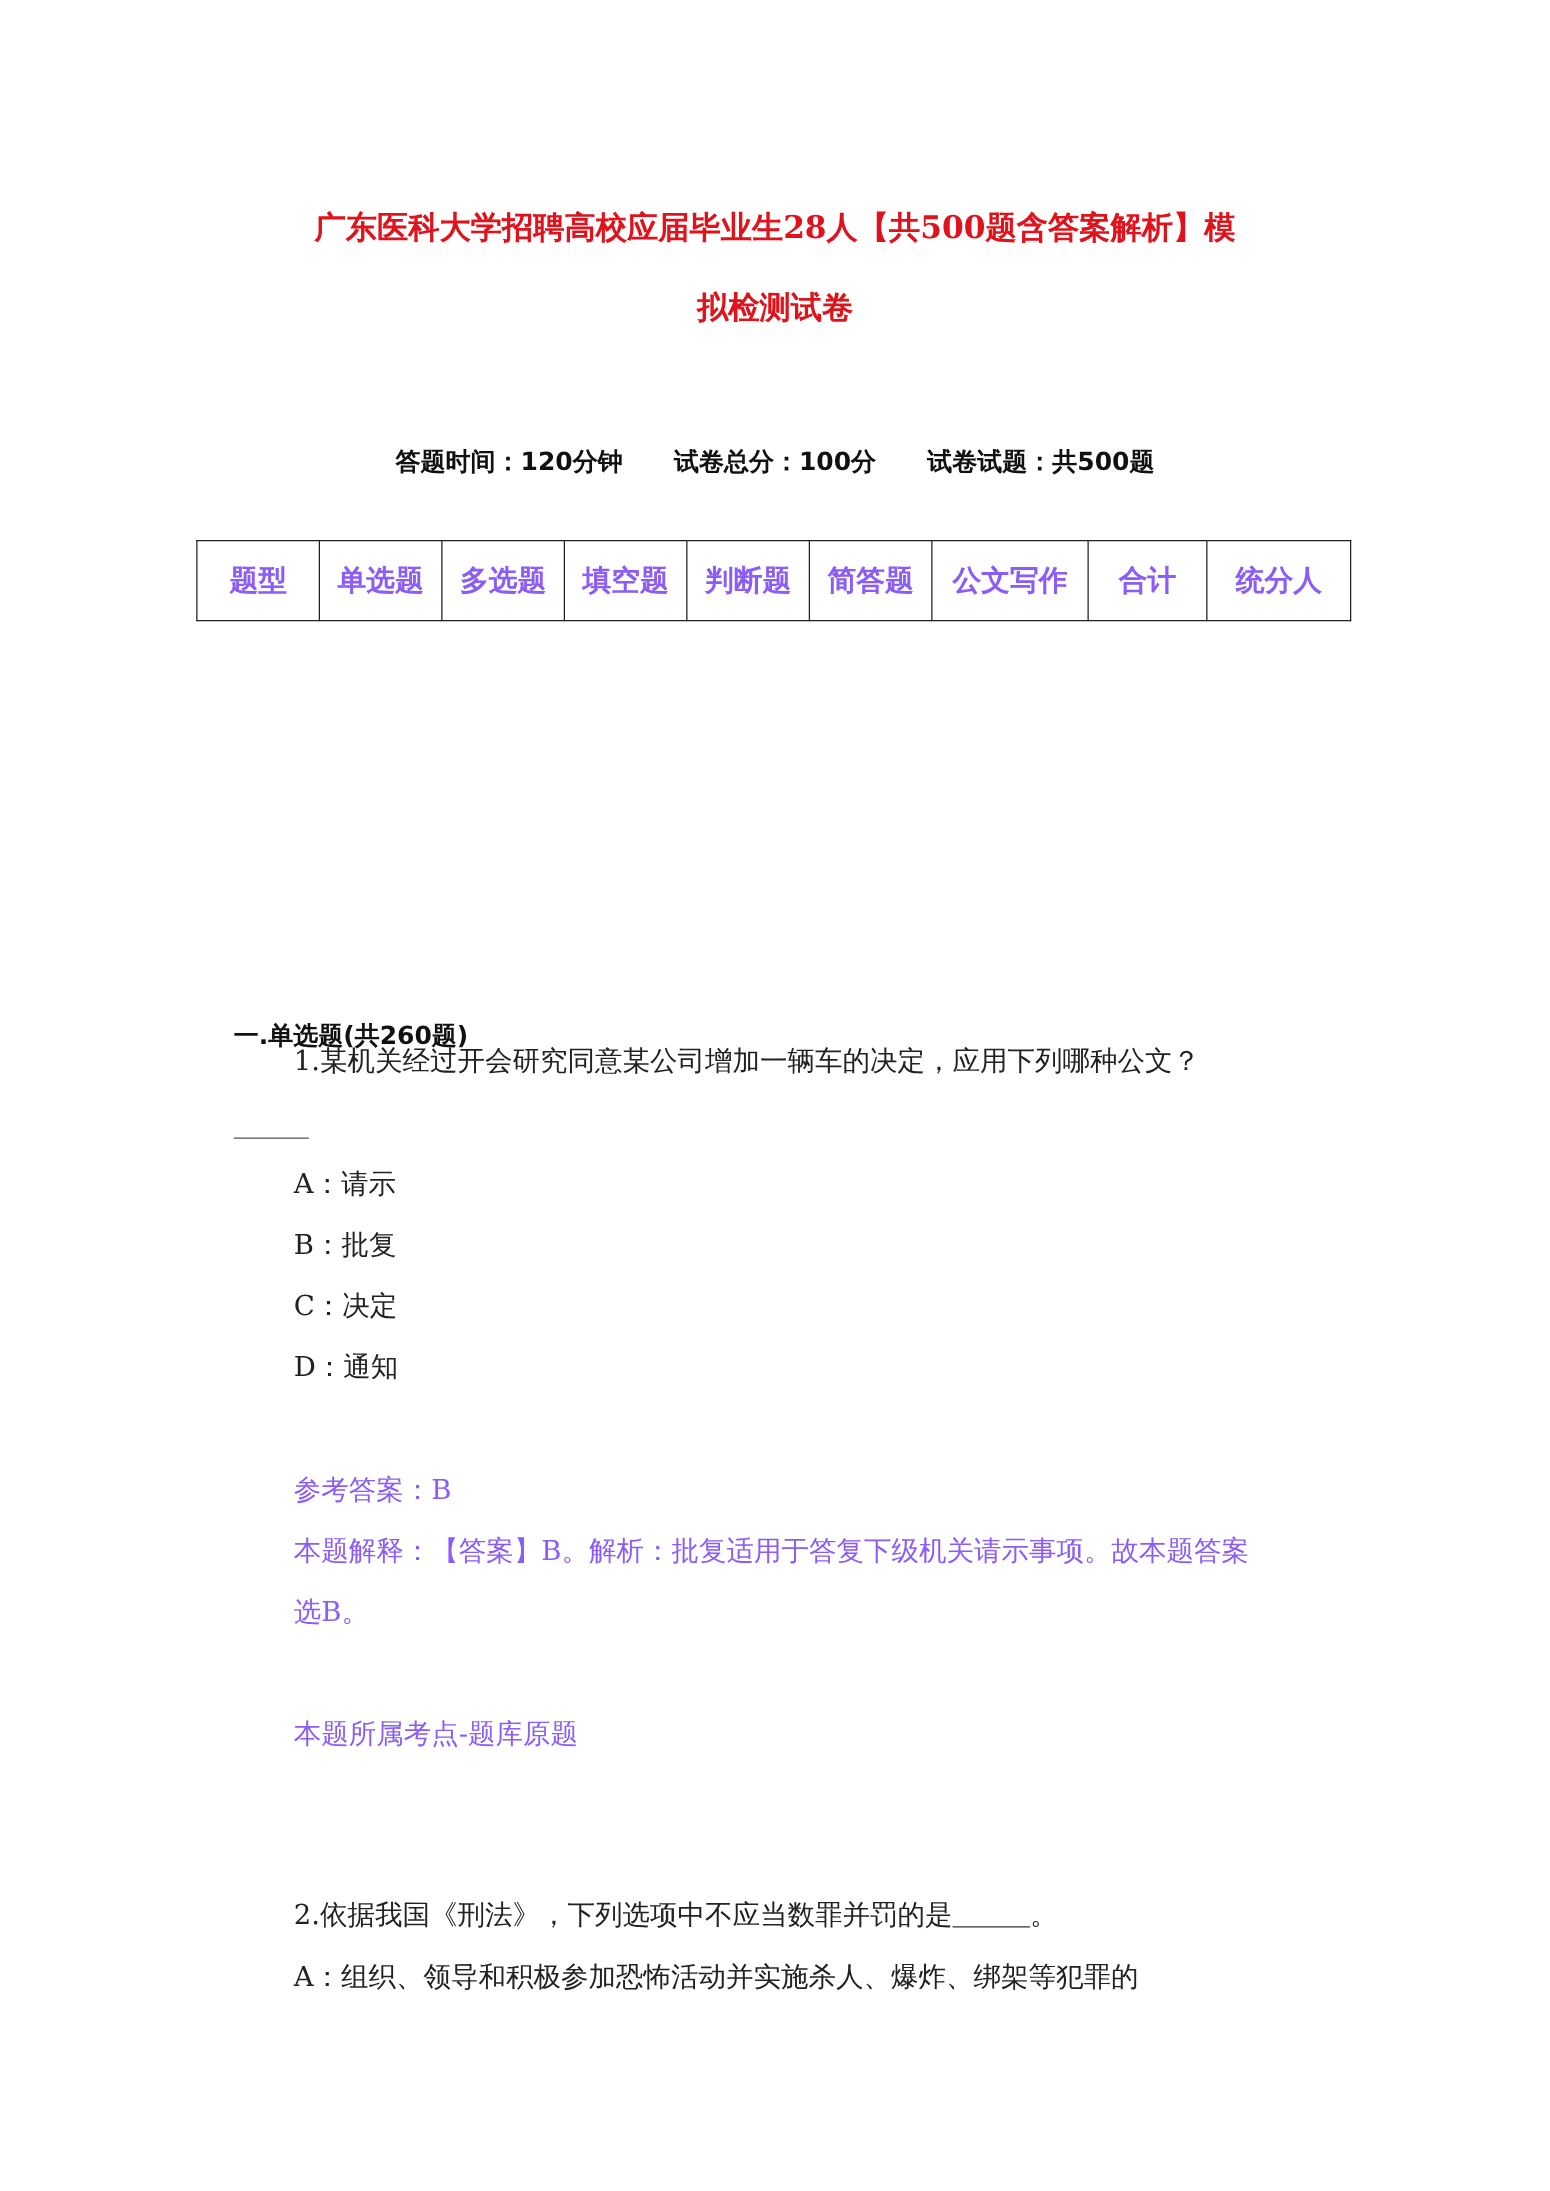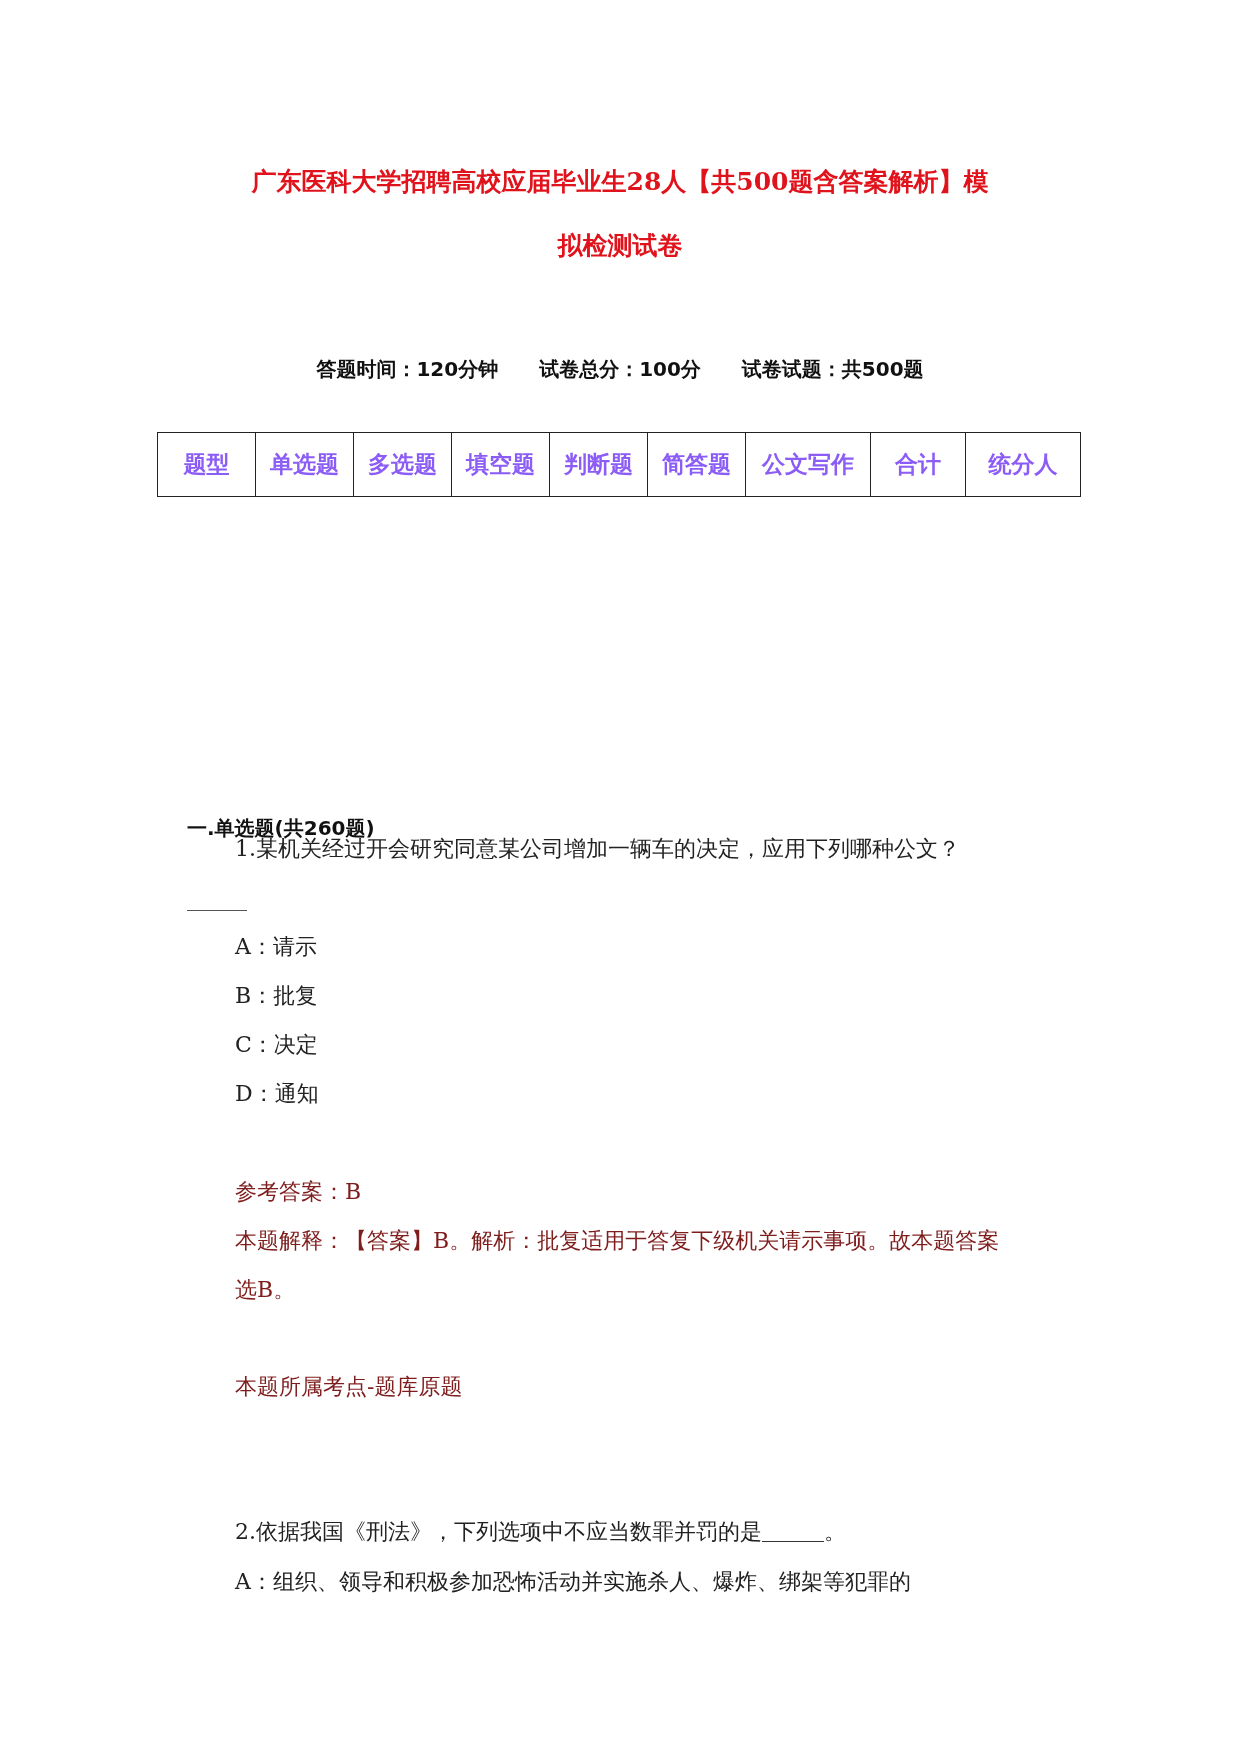--- a/index.html
+++ b/index.html
@@ -25,21 +25,21 @@
     border: 1.5px solid #222; height: 63px; text-align: center; padding: 0; font-weight: bold;
   }
   .body-text {
     position: absolute; left: 187px;
     font-family: "DejaVu Serif", "Liberation Serif", serif; font-size: 22px; color: #222; margin-left: 48px;
   }
   .section-head {
     position: absolute; left: 187px; top: 815px;
     font-family: "DejaVu Sans", "Liberation Sans", sans-serif; font-size: 20px; font-weight: bold; color: #111;
   }
-  .red { color: #7f1d1d; }
+  .red { color: #8b5cf6; }
   .blank-line { position: absolute; left: 187px; top: 910px; width: 60px; border-top: 1px solid #555; }
   .inline-blank { display: inline-block; width: 62px; border-bottom: 1px solid #333; height: 1px; vertical-align: -3px; }
 </style>
 </head>
 <body>
 
 <div class="title">
   <div>广东医科大学招聘高校应届毕业生28人【共500题含答案解析】模</div>
   <div>拟检测试卷</div>
 </div>

